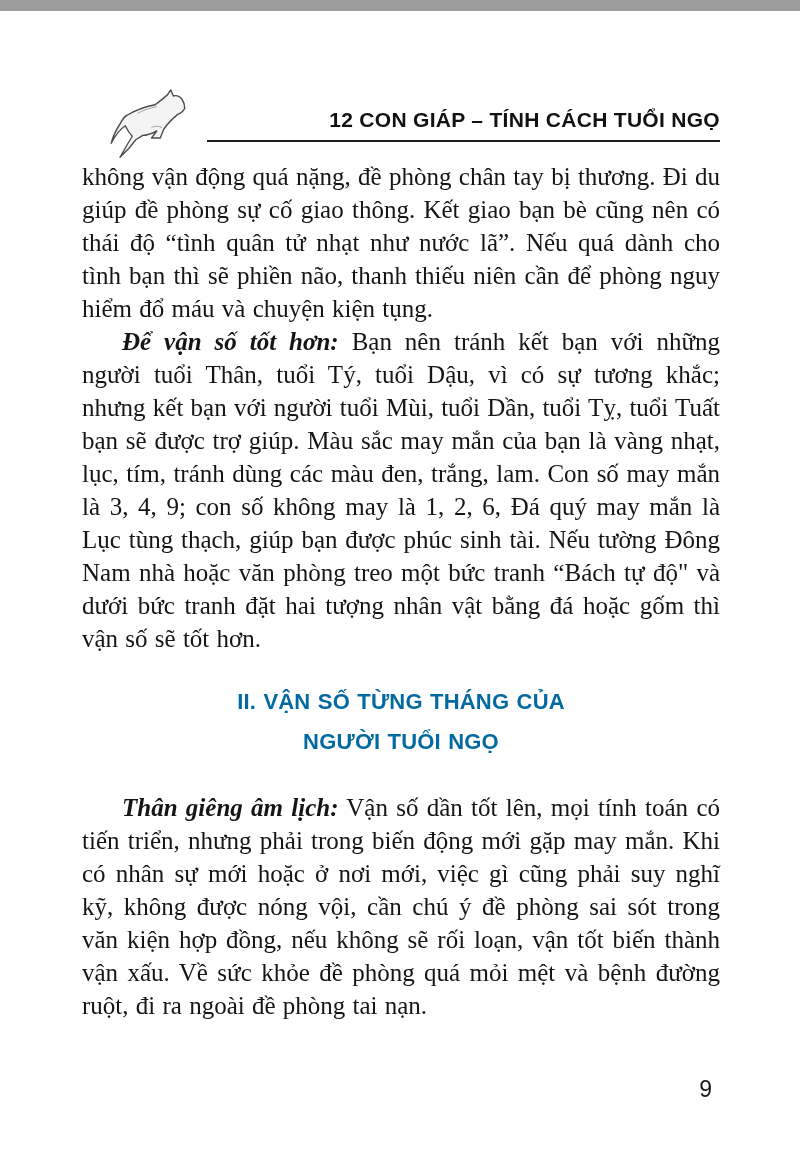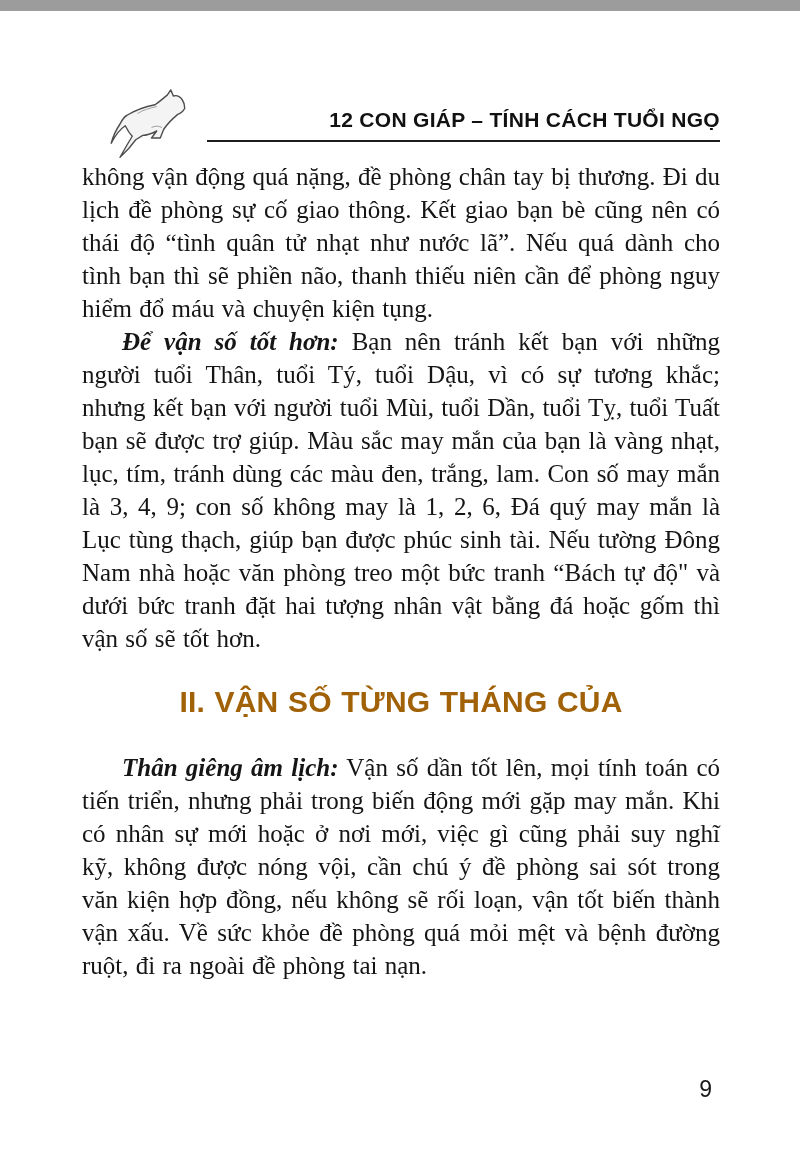--- a/index.html
+++ b/index.html
@@ -40,25 +40,25 @@
     font-size:25px; line-height:33px;
     text-align:justify;
     word-spacing:0.04em;
   }
   .body-col p { margin:0; }
   .indent { text-indent:40px; }
   .lead { font-weight:bold; font-style:italic; }
   .section-heading {
     font-family:"Liberation Sans","DejaVu Sans",sans-serif;
     font-weight:bold;
-    font-size:30px; line-height:40px;
+    font-size:22px; line-height:40px;
     text-align:center;
     letter-spacing:0.2px;
     margin:27px 0 29px 0;
-    color:#a16207;
+    color:#0369a1;
   }
   
   .page-number {
     position:absolute; right:88px; bottom:57px;
     font-family:"Liberation Sans","DejaVu Sans",sans-serif;
     font-size:23px;
     color:#1a1a1a;
   }
 </style>
 </head>
@@ -87,27 +87,28 @@
       <path d="M58,22 C50,24 42,26 36,30 M64,46 C60,44 56,44 52,46" fill="none" stroke="#8a8a8a" stroke-width="0.9"></path>
     </svg>
   </div>
 
   <div class="header-title">12 CON GIÁP – TÍNH CÁCH TUỔI NGỌ</div>
 
   <div class="header-rule"></div>
 
   <div class="body-col">
 
-    <p class="body-par"><span>không vận động quá nặng, đề phòng chân tay bị thương. Đi du lịch đề phòng sự cố giao thông. Kết giao bạn bè cũng nên có thái độ “tình quân tử nhạt như nước lã”. Nếu quá dành cho tình bạn thì sẽ phiền não, thanh thiếu niên cần để phòng nguy hiểm đổ máu và chuyện kiện tụng.</span></p>
+    <p class="body-par"><span>không vận động quá nặng, đề phòng chân tay bị thương. Đi du giúp đề phòng sự cố giao thông. Kết giao bạn bè cũng nên có thái độ “tình quân tử nhạt như nước lã”. Nếu quá dành cho tình bạn thì sẽ phiền não, thanh thiếu niên cần để phòng nguy hiểm đổ máu và chuyện kiện tụng.</span></p>
 
     <p class="body-par indent"><span class="lead">Để vận số tốt hơn:</span>
       <span>Bạn nên tránh kết bạn với những người tuổi Thân, tuổi Tý, tuổi Dậu, vì có sự tương khắc; nhưng kết bạn với người tuổi Mùi, tuổi Dần, tuổi Tỵ, tuổi Tuất bạn sẽ được trợ giúp. Màu sắc may mắn của bạn là vàng nhạt, lục, tím, tránh dùng các màu đen, trắng, lam. Con số may mắn là 3, 4, 9; con số không may là 1, 2, 6, Đá quý may mắn là Lục tùng thạch, giúp bạn được phúc sinh tài. Nếu tường Đông Nam nhà hoặc văn phòng treo một bức tranh “Bách tự độ" và dưới bức tranh đặt hai tượng nhân vật bằng đá hoặc gốm thì vận số sẽ tốt hơn.</span></p>
 
     <h2 class="section-heading">
       <span>II. VẬN SỐ TỪNG THÁNG CỦA</span><br>
+      <span>NGƯỜI TUỔI NGỌ</span>
     </h2>
 
     <p class="body-par indent"><span class="lead">Thân giêng âm lịch:</span>
       <span>Vận số dần tốt lên, mọi tính toán có tiến triển, nhưng phải trong biến động mới gặp may mắn. Khi có nhân sự mới hoặc ở nơi mới, việc gì cũng phải suy nghĩ kỹ, không được nóng vội, cần chú ý đề phòng sai sót trong văn kiện hợp đồng, nếu không sẽ rối loạn, vận tốt biến thành vận xấu. Về sức khỏe đề phòng quá mỏi mệt và bệnh đường ruột, đi ra ngoài đề phòng tai nạn.</span></p>
 
   </div>
 
   <div class="page-number">9</div>
 
 </div>

